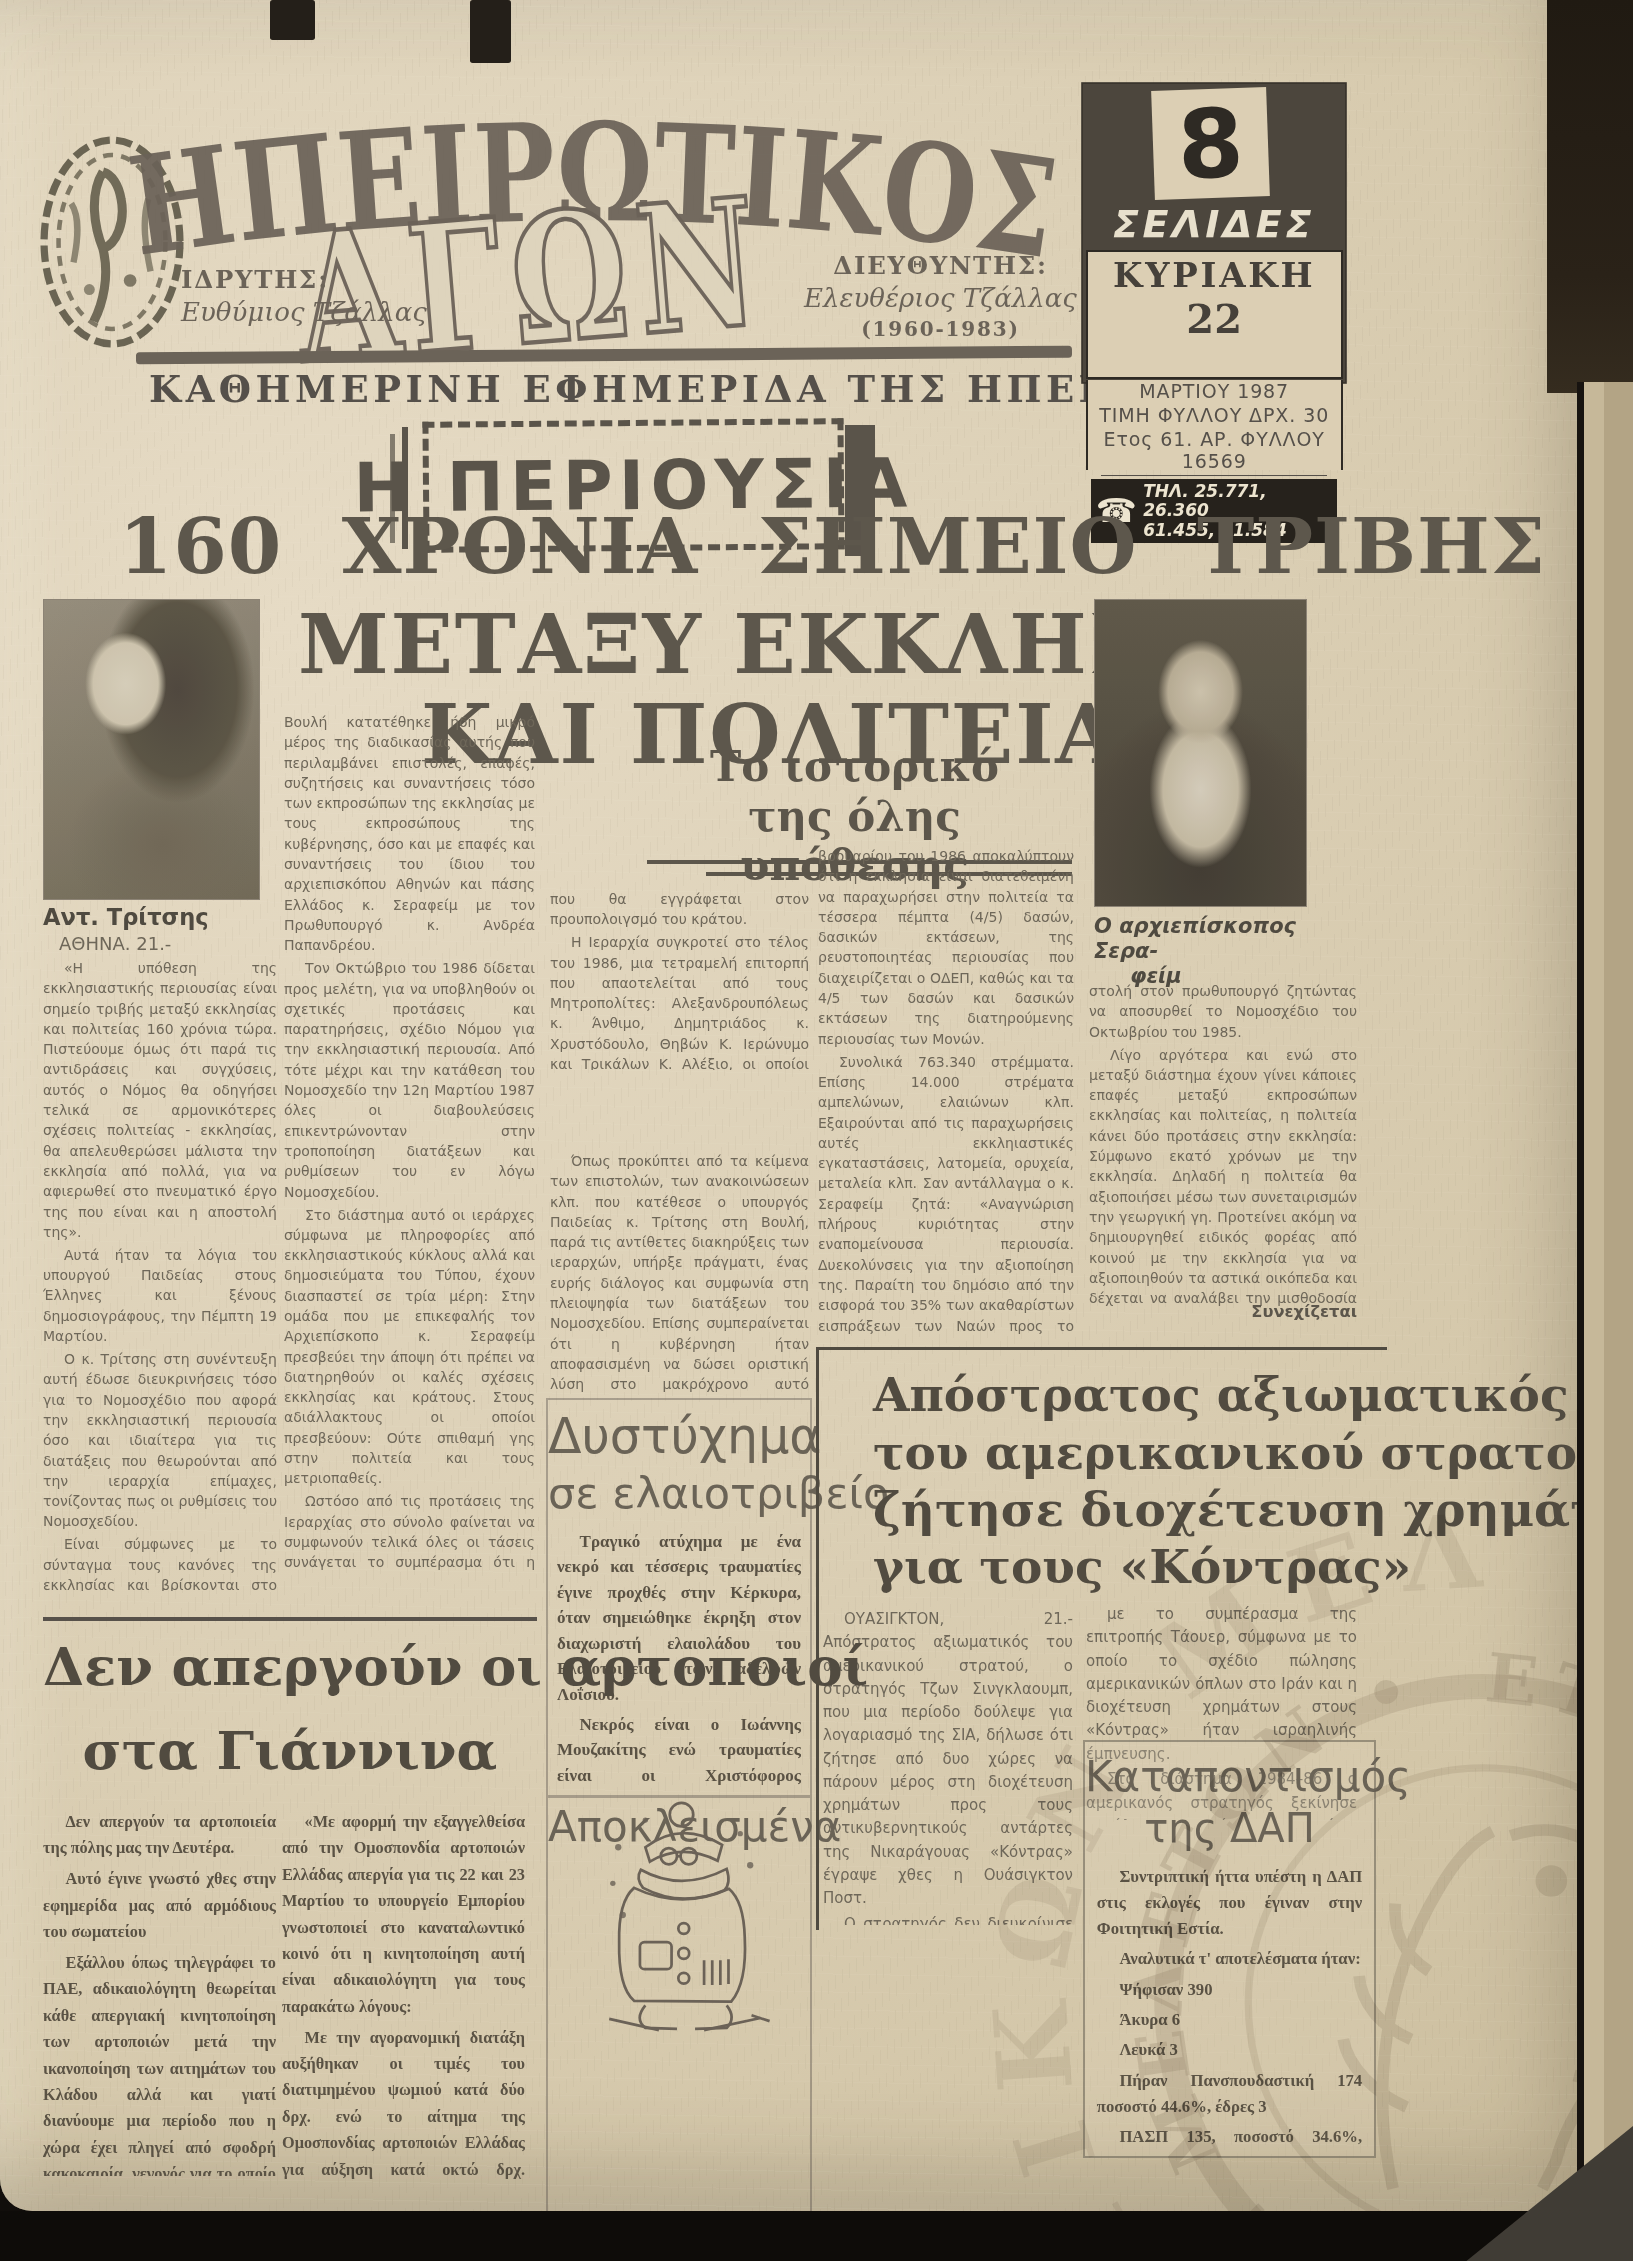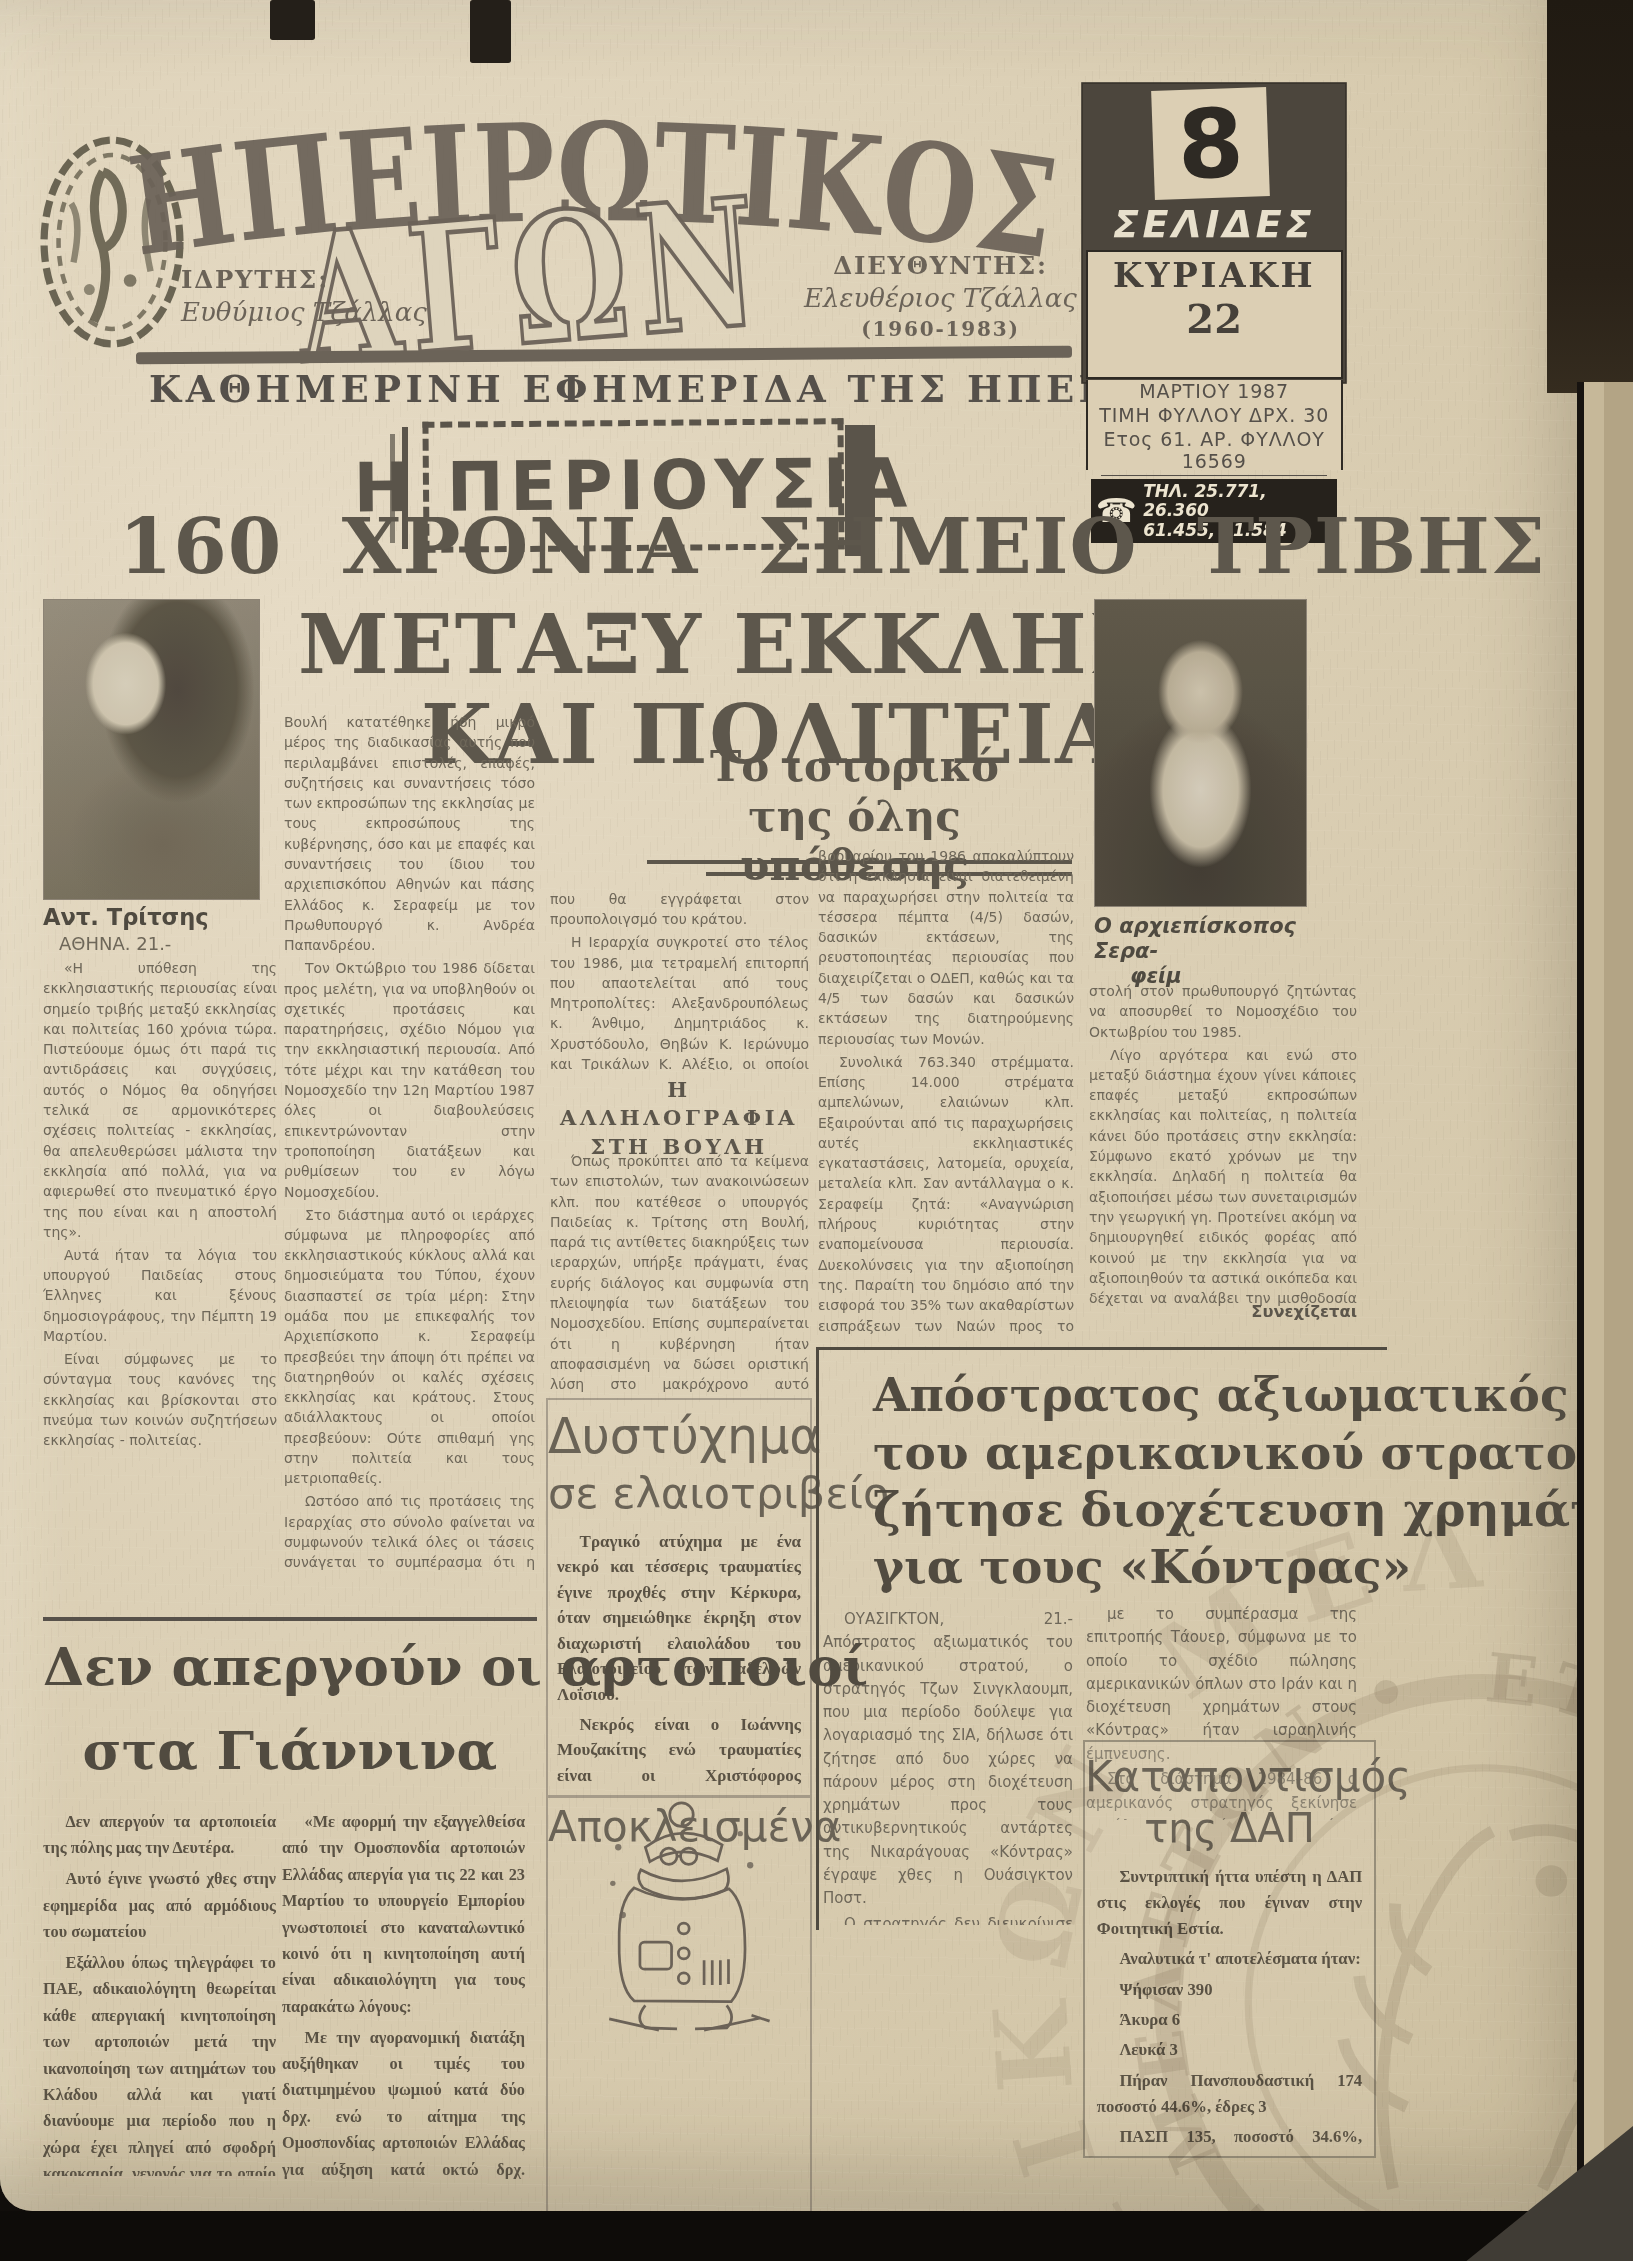--- a/index.html
+++ b/index.html
@@ -183,36 +183,33 @@
   <div class="abs subhead subhead-big" style="left:633px;top:742px;width:443px;">
     <div>Το ιστορικό</div>
     <div>της όλης υπόθεσης</div>
   </div>
   <div class="abs dblrule" style="left:647px;top:860px;width:425px;"></div>
   <div class="abs dblrule" style="left:706px;top:872px;width:366px;"></div>
 
   <div class="abs bodycol" style="left:43px;top:958px;width:234px;height:633px;">
       <p>«Η υπόθεση της εκκλησιαστικής περιουσίας είναι σημείο τριβής μεταξύ εκκλησίας και πολιτείας 160 χρόνια τώρα. Πιστεύουμε όμως ότι παρά τις αντιδράσεις και συγχύσεις, αυτός ο Νόμος θα οδηγήσει τελικά σε αρμονικότερες σχέσεις πολιτείας - εκκλησίας, θα απελευθερώσει μάλιστα την εκκλησία από πολλά, για να αφιερωθεί στο πνευματικό έργο της που είναι και η αποστολή της».</p>
       <p>Αυτά ήταν τα λόγια του υπουργού Παιδείας στους Έλληνες και ξένους δημοσιογράφους, την Πέμπτη 19 Μαρτίου.</p>
+      <p>Ο κ. Τρίτσης στη συνέντευξη αυτή έδωσε διευκρινήσεις τόσο για το Νομοσχέδιο που αφορά την εκκλησιαστική περιουσία όσο και ιδιαίτερα για τις διατάξεις που θεωρούνται από την ιεραρχία επίμαχες, τονίζοντας πως οι ρυθμίσεις του Νομοσχεδίου.</p>
       <p>Είναι σύμφωνες με το σύνταγμα τους κανόνες της εκκλησίας και βρίσκονται στο πνεύμα των κοινών συζητήσεων εκκλησίας - πολιτείας.</p>
     </div>
   <div class="abs bodycol" style="left:284px;top:712px;width:251px;height:862px;">
       <p class="noindent">Βουλή κατατέθηκε ήδη μικρό μέρος της διαδικασίας αυτής που περιλαμβάνει επιστολές, επαφές, συζητήσεις και συναντήσεις τόσο των εκπροσώπων της εκκλησίας με τους εκπροσώπους της κυβέρνησης, όσο και με επαφές και συναντήσεις του ίδιου του αρχιεπισκόπου Αθηνών και πάσης Ελλάδος κ. Σεραφείμ με τον Πρωθυπουργό κ. Ανδρέα Παπανδρέου.</p>
       <p>Τον Οκτώβριο του 1986 δίδεται προς μελέτη, για να υποβληθούν οι σχετικές προτάσεις και παρατηρήσεις, σχέδιο Νόμου για την εκκλησιαστική περιουσία. Από τότε μέχρι και την κατάθεση του Νομοσχεδίο την 12η Μαρτίου 1987 όλες οι διαβουλεύσεις επικεντρώνονταν στην τροποποίηση διατάξεων και ρυθμίσεων του εν λόγω Νομοσχεδίου.</p>
       <p>Στο διάστημα αυτό οι ιεράρχες σύμφωνα με πληροφορίες από εκκλησιαστικούς κύκλους αλλά και δημοσιεύματα του Τύπου, έχουν διασπαστεί σε τρία μέρη: Στην ομάδα που με επικεφαλής τον Αρχιεπίσκοπο κ. Σεραφείμ πρεσβεύει την άποψη ότι πρέπει να διατηρηθούν οι καλές σχέσεις εκκλησίας και κράτους. Στους αδιάλλακτους οι οποίοι πρεσβεύουν: Ούτε σπιθαμή γης στην πολιτεία και τους μετριοπαθείς.</p>
       <p>Ωστόσο από τις προτάσεις της Ιεραρχίας στο σύνολο φαίνεται να συμφωνούν τελικά όλες οι τάσεις συνάγεται το συμπέρασμα ότι η εκκλησία παραχωρεί την περιουσία της απαιτώντας μεταξύ άλλων σε γενικές γραμμές και ως εξής:</p>
     </div>
   <div class="abs bodycol" style="left:550px;top:889px;width:259px;height:181px;">
       <p class="noindent">που θα εγγράφεται στον προυπολοιγσμό του κράτου.</p>
       <p>Η Ιεραρχία συγκροτεί στο τέλος του 1986, μια τετραμελή επιτορπή που απαοτελείται από τους Μητροπολίτες: Αλεξανδρουπόλεως κ. Άνθιμο, Δημητριάδος κ. Χρυστόδουλο, Θηβών Κ. Ιερώνυμο και Τρικάλων Κ. Αλέξιο, οι οποίοι πλέον κάνουν τις διαπραγματεύσεις εκ μέρους της εκκλησίας με την πολιτεία.</p>
     </div>
-  <div class="abs subhead subhead-small" style="left:556px;top:1076px;width:246px;">
-    <div>Η ΑΛΛΗΛΟΓΡΑΦΙΑ</div>
-    <div>ΣΤΗ ΒΟΥΛΗ</div>
-  </div>
   <div class="abs bodycol" style="left:550px;top:1151px;width:259px;height:242px;">
       <p>Όπως προκύπτει από τα κείμενα των επιστολών, των ανακοινώσεων κλπ. που κατέθεσε ο υπουργός Παιδείας κ. Τρίτσης στη Βουλή, παρά τις αντίθετες διακηρύξεις των ιεραρχών, υπήρξε πράγματι, ένας ευρής διάλογος και συμφωνία στη πλειοψηφία των διατάξεων του Νομοσχεδίου. Επίσης συμπεραίνεται ότι η κυβέρνηση ήταν αποφασισμένη να δώσει οριστική λύση στο μακρόχρονο αυτό πρόβλημα, χωρίς καθυστερήσεις.</p>
     </div>
   <div class="abs bodycol" style="left:818px;top:846px;width:256px;height:491px;">
       <p class="noindent">βρουαρίου του 1986 αποκαλύπτουν ότι η εκκλησία είναι διατεθειμένη να παραχωρήσει στην πολιτεία τα τέσσερα πέμπτα (4/5) δασών, δασικών εκτάσεων, της ρευστοποιητέας περιουσίας που διαχειρίζεται ο ΟΔΕΠ, καθώς και τα 4/5 των δασών και δασικών εκτάσεων της διατηρούμενης περιουσίας των Μονών.</p>
       <p>Συνολικά 763.340 στρέμματα. Επίσης 14.000 στρέματα αμπελώνων, ελαιώνων κλπ. Εξαιρούνται από τις παραχωρήσεις αυτές εκκληιαστικές εγκαταστάσεις, λατομεία, ορυχεία, μεταλεία κλπ. Σαν αντάλλαγμα ο κ. Σεραφείμ ζητά: «Αναγνώριση πλήρους κυριότητας στην εναπομείνουσα περιουσία. Δυεκολύνσεις για την αξιοποίηση της. Παραίτη του δημόσιο από την εισφορά του 35% των ακαθαρίστων εισπράξεων των Ναών προς το δημόσιο.</p>
     </div>
   <div class="abs bodycol" style="left:1089px;top:981px;width:268px;height:330px;">
       <p class="noindent">στολή στον πρωθυπουργό ζητώντας να αποσυρθεί το Νομοσχέδιο του Οκτωβρίου του 1985.</p>
       <p>Λίγο αργότερα και ενώ στο μεταξύ διάστημα έχουν γίνει κάποιες επαφές μεταξύ εκπροσώπων εκκλησίας και πολιτείας, η πολιτεία κάνει δύο προτάσεις στην εκκλησία: Σύμφωνο εκατό χρόνων με την εκκλησία. Δηλαδή η πολιτεία θα αξιοποιήσει μέσω των συνεταιρισμών την γεωργική γη. Προτείνει ακόμη να δημιουργηθεί ειδικός φορέας από κοινού με την εκκλησία για να αξιοποιηθούν τα αστικά οικόπεδα και δέχεται να αναλάβει την μισθοδοσία ιεροκηρύκων και υπαλλήλων ΟΔΕΠ. Επίσης δέχεται την εγγραφή κονδυλίου στον κρατικό προυπολογισμό για την ενίσχυση της εκκλησίας.</p>

